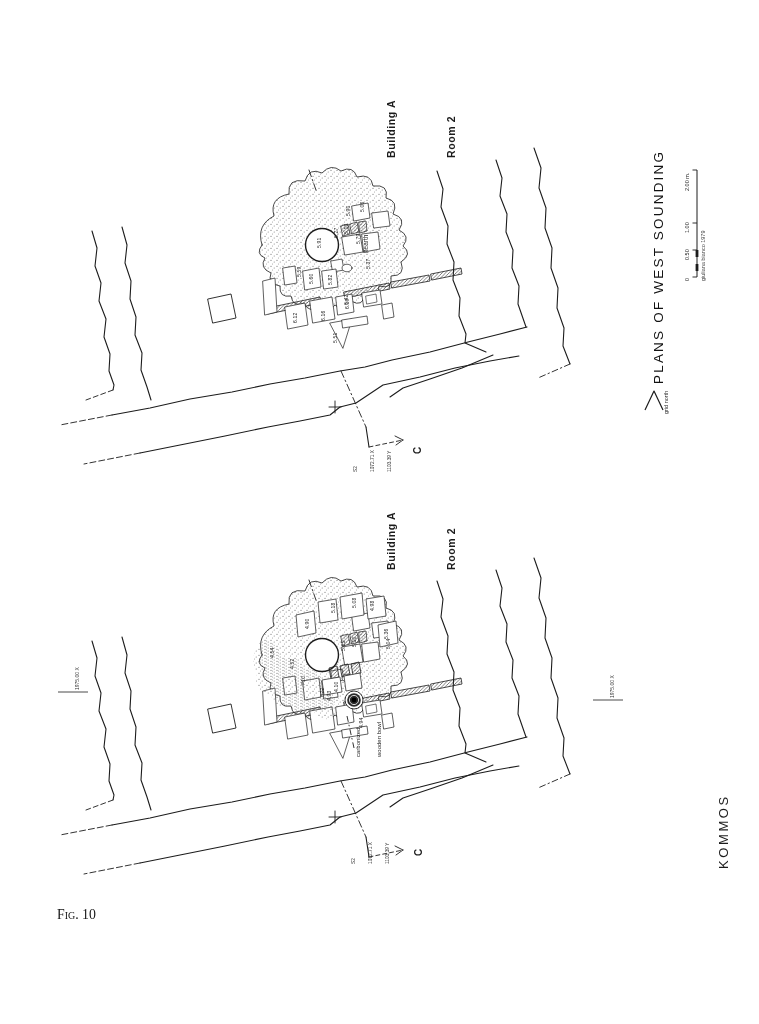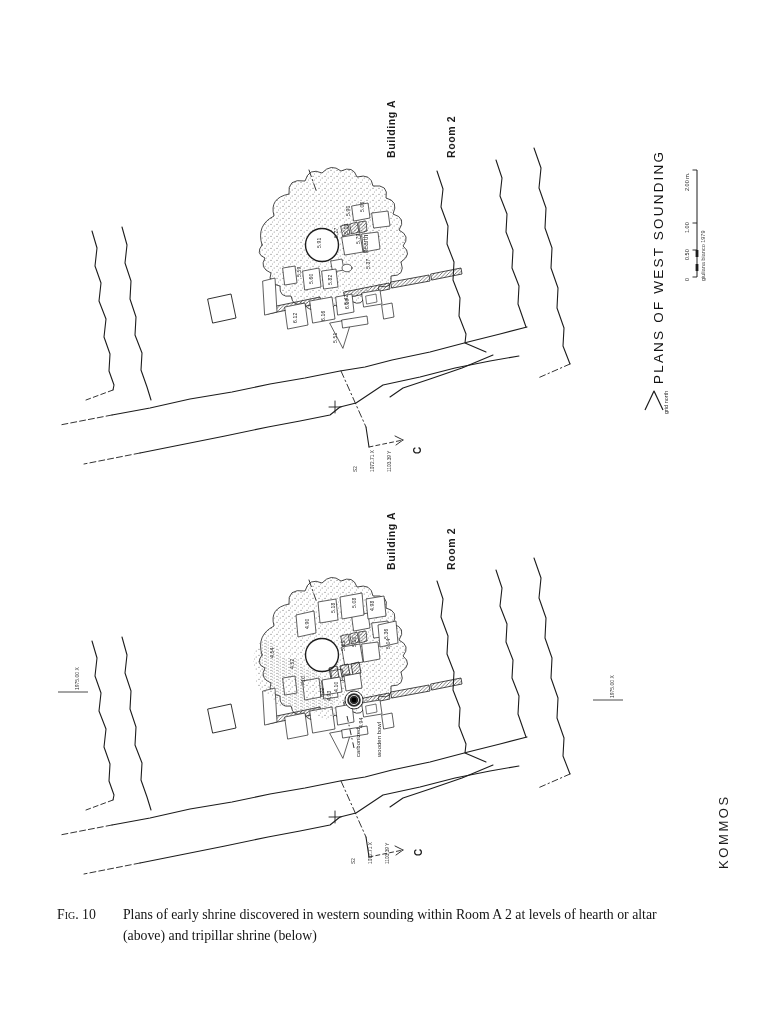--- a/index.html
+++ b/index.html
@@ -17,21 +17,21 @@
   .spot      { font-size:5px; letter-spacing:.2px; color:#222; }
   .datum     { font-size:4.8px; line-height:5.8px; color:#333; }
   .scale-lbl { font-size:5.5px; }
   .credit    { font-size:5.5px; color:#444; }
   .north-lbl { font-size:5.5px; color:#333; }
   .hearth-lbl{ font-size:6.5px; }
   .bowl-lbl  { font-size:6px; line-height:7px; }
   .c-lbl     { font-size:10px; font-weight:bold; }
   .gridx     { font-size:5px; color:#333; }
   .caption {
-    position:absolute; display:flex; gap:27px;
+    position:absolute; display:flex; gap:13px;
     font-family:"Liberation Serif", serif; font-size:13.8px; line-height:1.5; color:#141414;
   }
   .figlabel { font-variant:small-caps; white-space:nowrap; }
 </style>
 </head>
 <body>
 
 <div class="page">
 
   <svg class="art" width="759" height="1024" viewBox="0 0 759 1024">
@@ -224,19 +224,15 @@
   <span class="v scale-lbl" style="left:684px; top:233px;">1.00</span>
   <span class="v scale-lbl" style="left:684px; top:191px;">2.00 m.</span>
   <div class="v credit" style="left:700px; top:281px;">giuliana bianco 1979</div>
   <div class="v site-v" style="left:649px; top:869px;">
     <div>KOMMOS</div>
     
   </div>
 
   <div class="caption" style="left:57px; top:905px; width:662px;">
     <span class="figlabel">Fig. 10</span>
-    <span>
-      <span>Plans of early shrine discovered in western sounding within Room A 2 at levels of hearth or altar</span><br>
-      <span>(above) and tripillar shrine (below)</span>
-    </span>
   </div>
 
 </div>
 
 </body></html>

